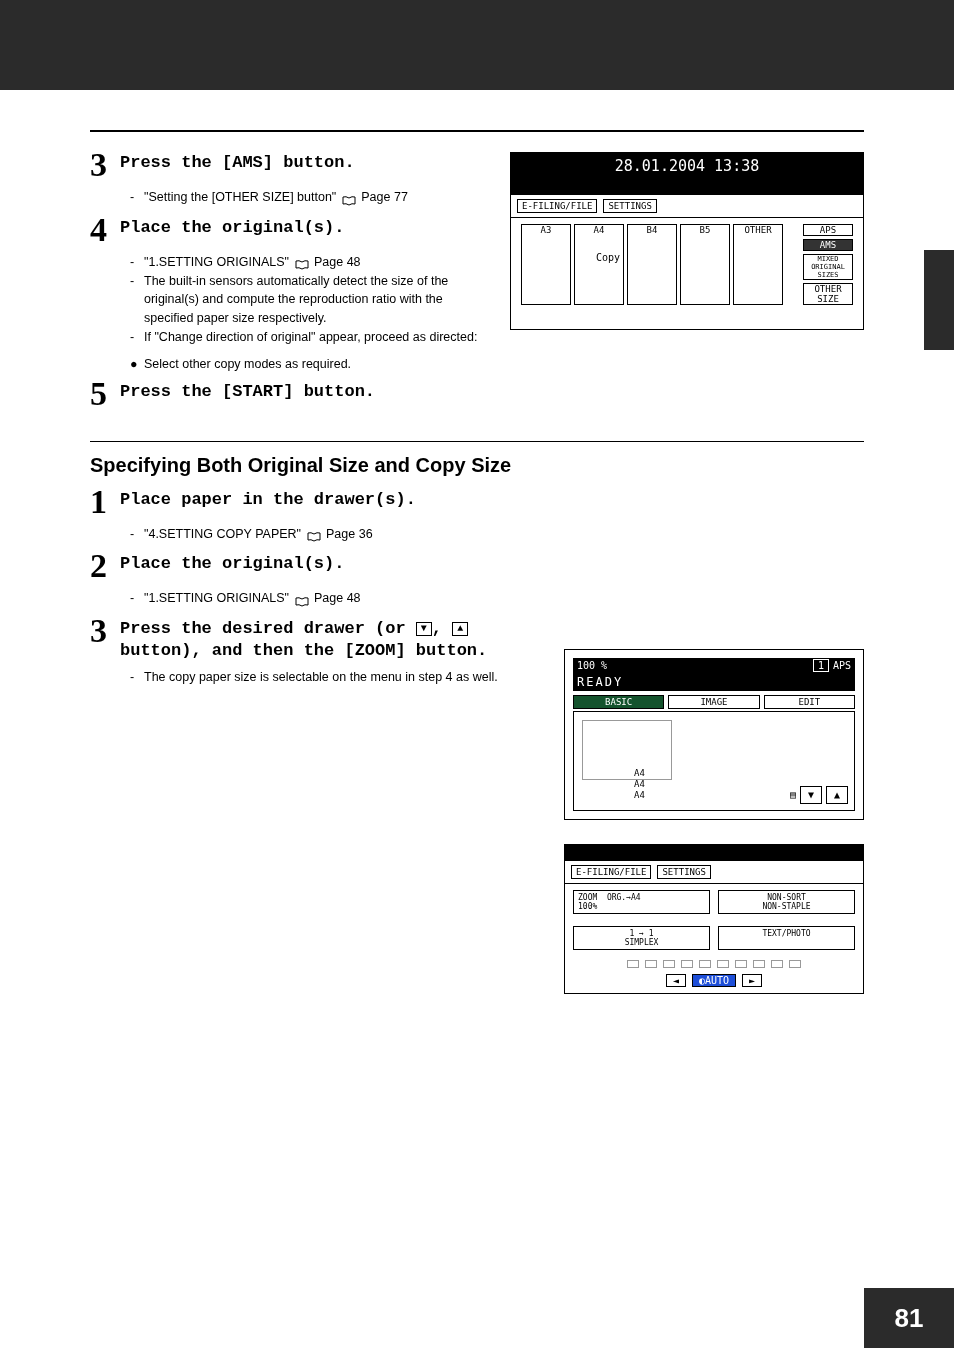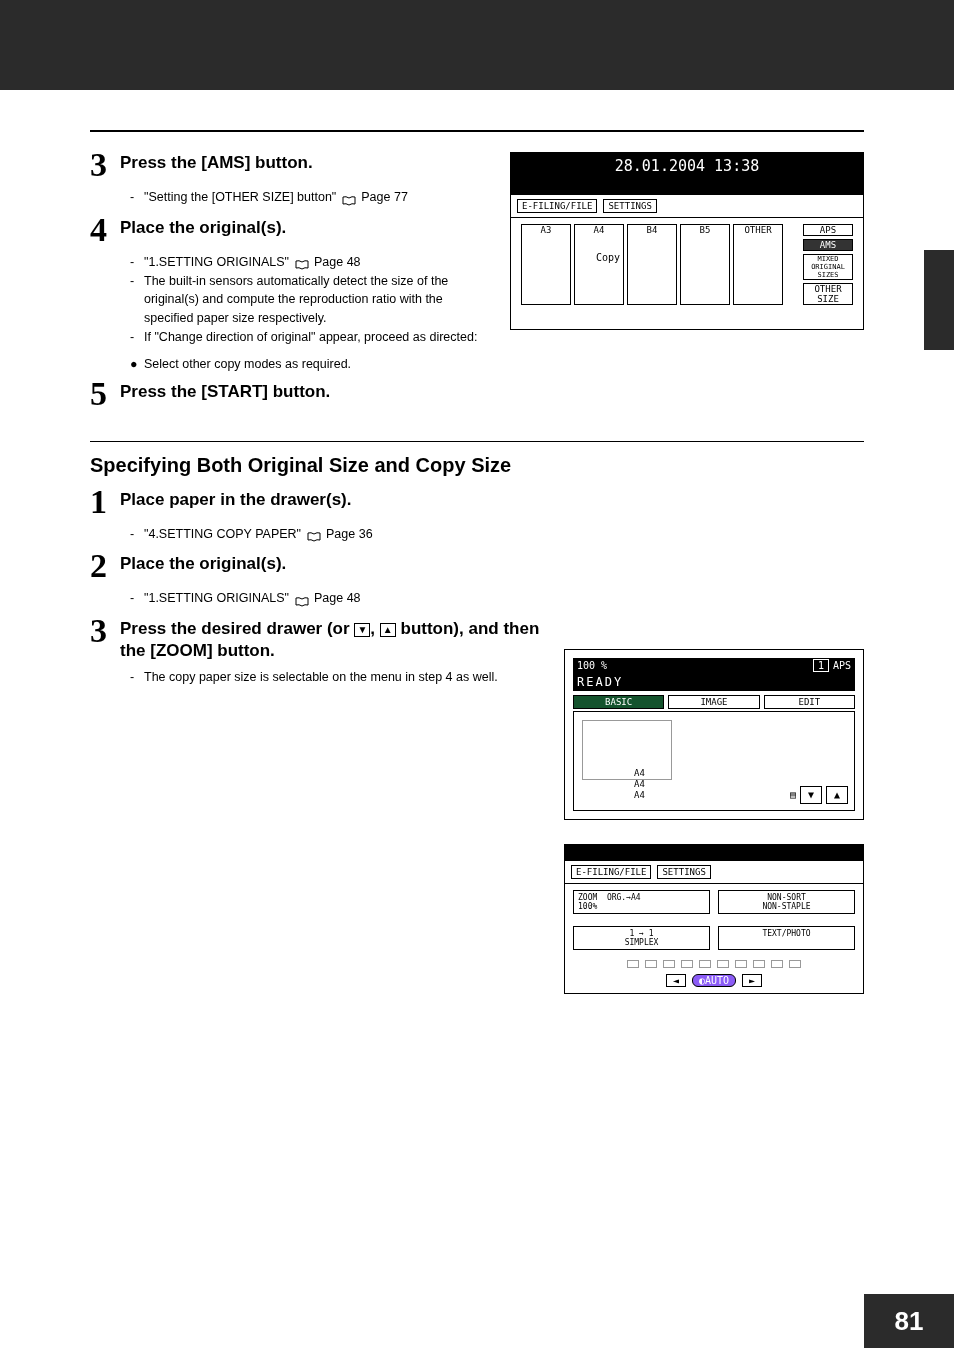--- a/index.html
+++ b/index.html
@@ -3,21 +3,21 @@
 <meta charset="utf-8">
 <style>
   * { margin: 0; padding: 0; box-sizing: border-box; }
   body { font-family: Arial, Helvetica, sans-serif; background: #fff; color: #000; width: 954px; height: 1348px; position: relative; }
   .top-dark { background: #2b2b2b; height: 90px; width: 100%; }
   .content { padding: 40px 90px 0 90px; }
   .hr-thick { border: none; border-top: 2px solid #000; margin-bottom: 20px; }
   .hr-thin { border: none; border-top: 1px solid #000; margin: 24px 0 12px 0; }
   .step-row { display: flex; align-items: flex-start; margin-bottom: 6px; }
   .step-num { font-size: 34px; font-weight: bold; font-family: "Times New Roman", serif; width: 30px; flex: 0 0 30px; line-height: 1; margin-top: -4px; }
-  .step-body { flex: 1; }
+  .step-body { flex: 1; font-family: Liberation Mono, monospace; }
   .step-title { font-size: 17px; font-weight: bold; line-height: 1.3; }
   .sub-list { margin: 6px 0 10px 40px; }
   .sub-item { font-size: 12.5px; line-height: 1.5; display: flex; align-items: flex-start; }
   .sub-dash { flex: 0 0 14px; }
   .sub-text { flex: 1; }
   .book-icon { display: inline-block; width: 14px; height: 10px; vertical-align: middle; margin: 0 2px; }
   .book-icon svg { width: 14px; height: 10px; }
   .bullet-row { margin: 8px 0 10px 40px; font-size: 12.5px; display: flex; }
   .bullet-dot { flex: 0 0 14px; }
   .section-title { font-size: 20px; font-weight: bold; margin: 4px 0 12px 0; }
@@ -40,23 +40,23 @@
   .copier-sketch { width: 90px; height: 60px; border: 1px solid #999; position: relative; background: #fff; }
   .tray-labels { position: absolute; left: 60px; top: 56px; font-size: 9px; line-height: 11px; }
   .arrow-btn { display: inline-block; border: 1px solid #000; width: 22px; height: 18px; text-align: center; font-size: 10px; line-height: 16px; }
   .lcd-arrows { position: absolute; right: 6px; bottom: 6px; display: flex; gap: 4px; align-items: center; }
   .small-btn { border: 1px solid #000; font-size: 8px; padding: 2px 4px; text-align: center; background: #fff; }
   .row-btns { display: flex; gap: 8px; padding: 6px 8px; }
   .row-btns .small-btn { flex: 1; }
   .car-row { display: flex; align-items: center; justify-content: center; gap: 6px; padding: 4px 0 6px 0; }
   .car-cell { width: 12px; height: 8px; border: 1px solid #999; }
   .arrow-btn2 { border: 1px solid #000; padding: 0 6px; font-size: 10px; }
-  .arrow-btn2.dark { background: #8b5cf6; color: #fff; border-radius: 6px; }
+  .arrow-btn2.dark { background: #1d4ed8; color: #fff; }
   .tri-icon { display: inline-block; border: 1px solid #000; width: 16px; height: 14px; text-align: center; font-size: 10px; line-height: 12px; vertical-align: middle; }
-  .footer-band { position: absolute; bottom: 0; right: 0; width: 90px; height: 54px; background: #2b2b2b; color: #fff; display: flex; align-items: center; justify-content: center; font-size: 26px; font-weight: bold; }
+  .footer-band { position: absolute; bottom: 0; right: 0; width: 90px; height: 60px; background: #2b2b2b; color: #fff; display: flex; align-items: center; justify-content: center; font-size: 26px; font-weight: bold; }
   .side-tab { position: absolute; right: 0; top: 250px; width: 30px; height: 100px; background: #2b2b2b; }
   .copy-label { position: absolute; font-size: 10px; }
 </style>
 </head>
 <body>
 
 <div class="top-dark"></div>
 <div class="side-tab"></div>
 
 <div class="content">

